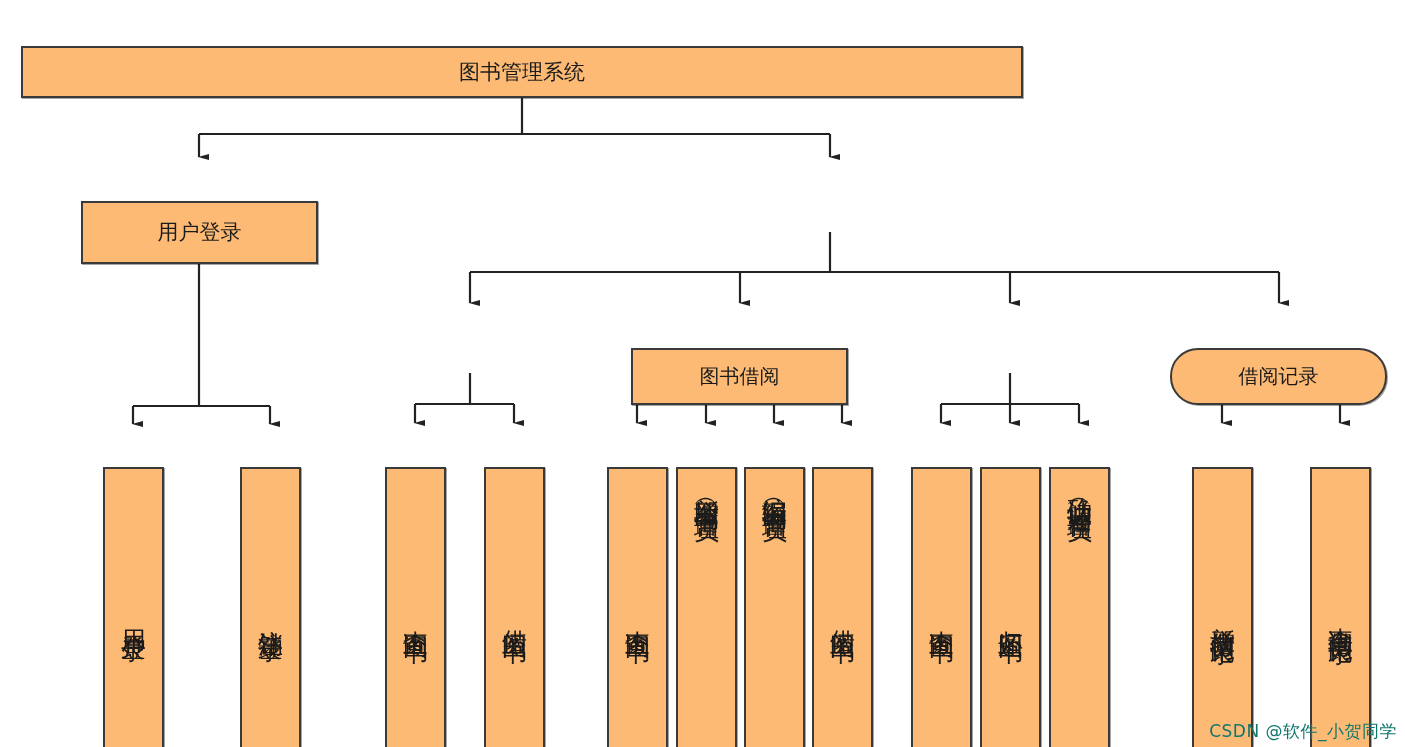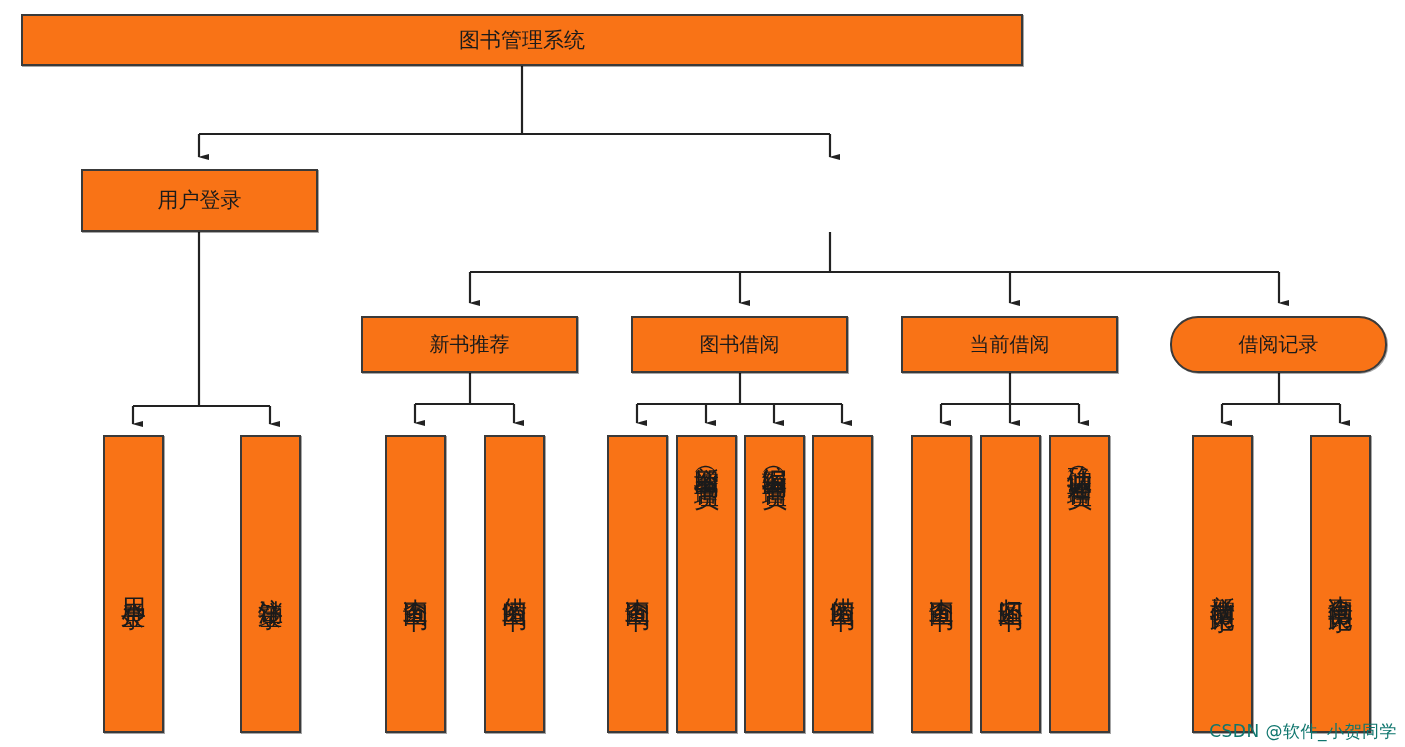--- a/index.html
+++ b/index.html
@@ -16,27 +16,28 @@
   }
   svg#wires{
     position:absolute;
     left:0;top:0;
     width:1405px;height:747px;
     pointer-events:none;
   }
   .node{
     position:absolute;
     box-sizing:border-box;
-    background:#f97316;
+    background:#fdba74;
     border:2px solid #3a3a3a;
     display:flex;
     align-items:center;
     justify-content:center;
     color:#1b1b1b;
     box-shadow:1px 1px 0 rgba(0,0,0,0.35);
+    margin-top:32px;
   }
   .node .lbl{
     display:block;
     text-align:center;
     line-height:1.15;
     white-space:nowrap;
   }
   .node.root .lbl{font-size:21px;}
   .node.lvl2 .lbl{font-size:21px;}
   .node.lvl3 .lbl{font-size:20px;}
@@ -121,28 +122,22 @@
   </svg>
 
   <div class="node root" style="left:21px;top:14px;width:1002px;height:52px;">
     <span class="lbl">图书管理系统</span>
   </div>
 
   <div class="node lvl2" style="left:81px;top:169px;width:237px;height:63px;">
     <span class="lbl">用户登录</span>
   </div>
 
-  <div class="node lvl3" style="left:361px;top:316px;width:217px;height:57px;">
-    <span class="lbl">新书推荐</span>
-  </div>
   <div class="node lvl3" style="left:631px;top:316px;width:217px;height:57px;">
     <span class="lbl">图书借阅</span>
-  </div>
-  <div class="node lvl3" style="left:901px;top:316px;width:217px;height:57px;">
-    <span class="lbl">当前借阅</span>
   </div>
   <div class="node lvl3" style="left:1170px;top:316px;width:217px;height:57px;border-radius:28px;">
     <span class="lbl">借阅记录</span>
   </div>
 
   <div class="node leaf mid" style="left:103px;top:435px;width:61px;height:298px;">
     <span class="lbl">用户登录</span>
   </div>
   <div class="node leaf mid" style="left:240px;top:435px;width:61px;height:298px;">
     <span class="lbl">注销登录</span>

